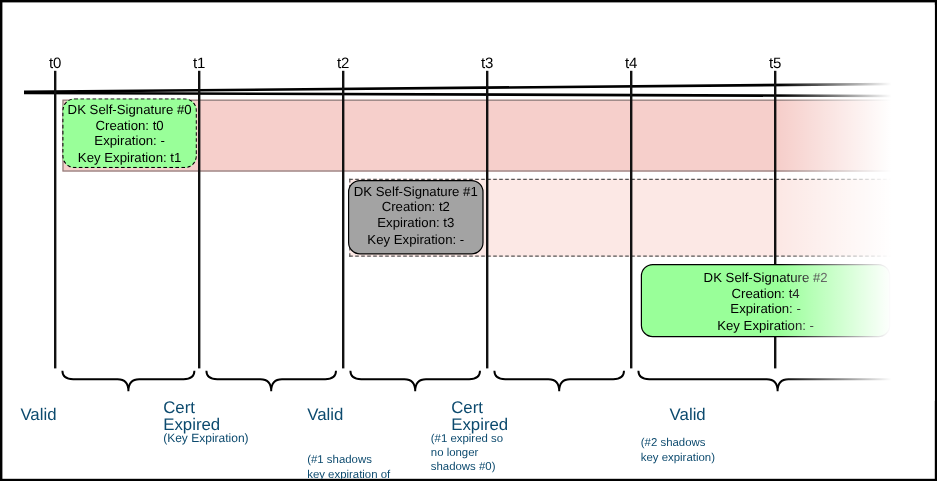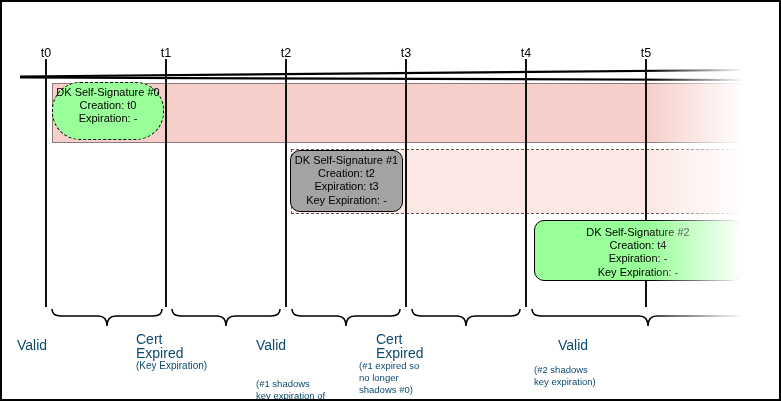--- a/index.html
+++ b/index.html
@@ -5,21 +5,21 @@
   html,body{margin:0;padding:0;background:#fff;font-family:"Liberation Sans","DejaVu Sans",sans-serif;}
   .canvas{position:relative;width:781px;height:401px;box-sizing:border-box;border:2px solid #000;background:#fff;overflow:hidden;}
   .axis-svg{position:absolute;left:0;top:0;width:781px;height:100px;z-index:2;}
   .tick-line{position:absolute;top:57px;height:248px;width:2px;background:#111;z-index:2;}
   .tick-label{position:absolute;top:44px;width:40px;text-align:center;font-size:12.5px;color:#000;z-index:2;}
   .band{position:absolute;z-index:1;}
   .band-strong{left:50px;top:81px;width:690px;height:58px;border:1px solid #8d7b7a;}
   .band-light{left:289px;top:147px;width:451px;height:63px;border:1px dashed #555;}
   .sigbox{position:absolute;z-index:3;border-radius:10px;border:1.5px solid #000;box-sizing:border-box;
           text-align:center;font-size:11px;line-height:13.2px;color:#000;padding-top:3px;}
-  .sigbox.dashed{border-style:dashed;border-radius:28px;}
+  .sigbox.dashed{border-style:dashed;}
   .box0{left:50px;top:80px;width:112px;height:58px;}
   .box1{left:288px;top:148px;width:113px;height:62px;}
   .box2{left:532px;top:218px;width:208px;height:61px;padding-top:5px;}
   .braces-svg{position:absolute;left:0;top:303px;width:781px;height:26px;z-index:2;}
   .plabel{position:absolute;width:180px;text-align:left;color:#0c4a6e;z-index:4;white-space:pre-line;}
   .plabel.main{font-size:14px;line-height:14px;}
   .plabel.note{font-size:9.5px;line-height:12px;}
   .plabel.note-lg{font-size:10px;line-height:12px;}
   .fade-overlay{position:absolute;left:648px;top:2px;width:129px;height:330px;z-index:10;
                 background:linear-gradient(to right, rgba(255,255,255,0) 0%, #ffffff 72%, #ffffff 100%);}
@@ -48,20 +48,21 @@
   <div class="tick-label" style="left:144px">t1</div>
   <div class="tick-label" style="left:264px">t2</div>
   <div class="tick-label" style="left:384px">t3</div>
   <div class="tick-label" style="left:504px">t4</div>
   <div class="tick-label" style="left:624px">t5</div>
 
   <div class="sigbox dashed box0" style="background: rgb(153, 255, 153);">
     <div>DK Self-Signature #0</div>
     <div>Creation: t0</div>
     <div>Expiration: -</div>
+    <div>Key Expiration: t1</div>
   </div>
 
   <div class="sigbox box1" style="background: #a3a3a3;">
     <div>DK Self-Signature #1</div>
     <div>Creation: t2</div>
     <div>Expiration: t3</div>
     <div>Key Expiration: -</div>
   </div>
 
   <div class="sigbox box2" style="background: rgb(153, 255, 153);">

